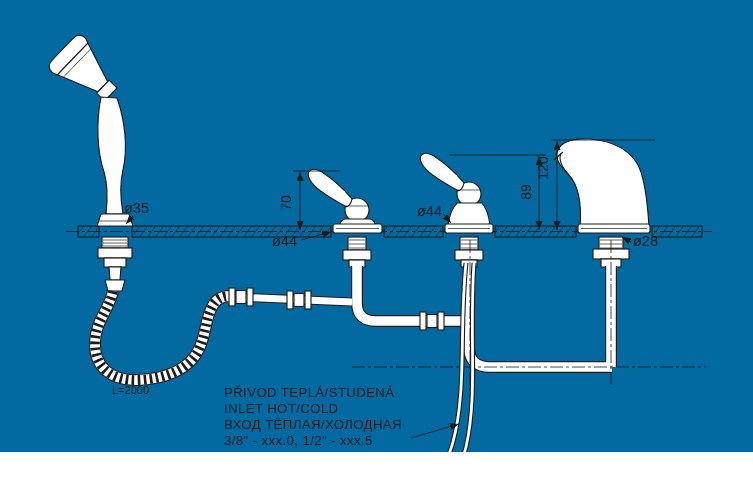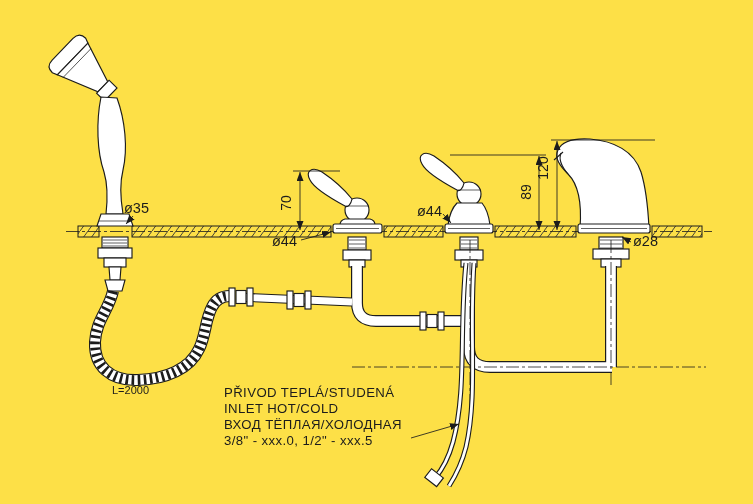--- a/index.html
+++ b/index.html
@@ -1,16 +1,16 @@
 <!DOCTYPE html>
 <html><head>
 <meta charset="utf-8">
 <style>
   html,body{margin:0;padding:0;background:#ffffff;}
-  .stage{position:relative;width:753px;height:504px;background:#fde047;overflow:hidden;
+  .stage{position:relative;width:753px;height:452px;background:#0369a1;overflow:hidden;
          font-family:"Liberation Sans", sans-serif;}
   svg{display:block;}
   .ln{stroke:#1c1c1c;stroke-width:1.15;fill:none;}
   .fillw{fill:#ffffff;stroke:#1c1c1c;stroke-width:1.15;}
   .thread{stroke:#1c1c1c;stroke-width:0.7;}
   .cl{stroke:#1c1c1c;stroke-width:0.8;fill:none;stroke-dasharray:13 3 3 3;}
   .dim{stroke:#1c1c1c;stroke-width:0.85;fill:none;}
   .pipeB{stroke:#1c1c1c;stroke-width:12;fill:none;}
   .pipeW{stroke:#ffffff;stroke-width:9.6;fill:none;}
   .tubeB{stroke:#1c1c1c;stroke-width:9;fill:none;}

